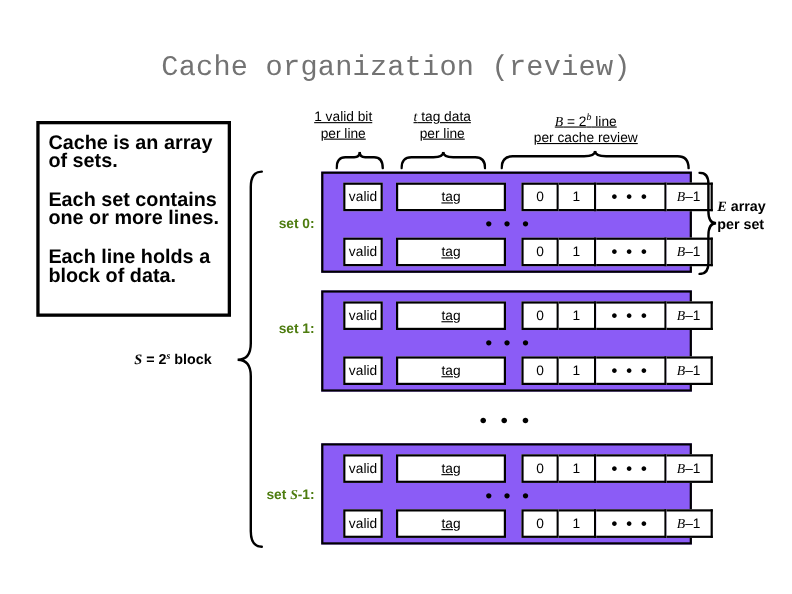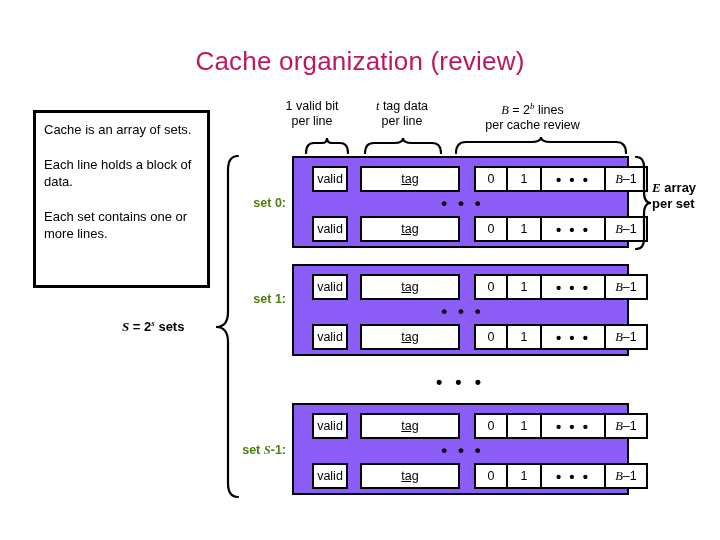--- a/index.html
+++ b/index.html
@@ -19,50 +19,52 @@
   
   #slide-title {
     position: absolute;
     left: 0;
     top: 46px;
     width: 720px;
     text-align: center;
     font-size: 26px;
     font-weight: normal;
     letter-spacing: 0.2px;
-    color: #be185d;
+    color: #737373;
+    font-family: Liberation Mono, monospace;
   }
 
   
   #desc-box {
     position: absolute;
     left: 33px;
     top: 110px;
     width: 177px;
     height: 178px;
     border: 3px solid #000;
     background: #fff;
     box-sizing: border-box;
     padding: 8px 0 0 8px;
   }
   #desc-box p {
     margin: 0 0 18px 0;
-    font-size: 13px;
-    font-weight: normal;
+    font-size: 18px;
+    font-weight: bold;
     line-height: 17px;
   }
   #desc-box p:last-child { margin-bottom: 0; }
 
   
   .col-label {
     position: absolute;
     text-align: center;
     font-size: 12.5px;
     line-height: 15px;
     color: #000;
+    text-decoration: underline;
   }
   #label-valid { left: 266px; top: 99px; width: 92px; }
   #label-tag   { left: 358px; top: 99px; width: 88px; }
   #label-block { left: 455px; top: 99px; width: 155px; }
 
   .ital { font-style: italic; font-family: "Liberation Serif", serif; }
   .supb { font-size: 9px; vertical-align: super; font-style: italic;
           font-family: "Liberation Serif", serif; }
 
   
@@ -186,36 +188,36 @@
     height: 94px;
   }
 </style>
 </head>
 <body>
 
 <div id="slide-title">Cache organization (review)</div>
 
 <div id="desc-box">
   <p>Cache is an array of sets.</p>
+  <p>Each set contains one or more lines.</p>
   <p>Each line holds a block of data.</p>
-  <p>Each set contains one or more lines.</p>
 </div>
 
 <div class="col-label" id="label-valid">
   <span>1 valid bit</span><br>
   <span>per line</span>
 </div>
 
 <div class="col-label" id="label-tag">
   <span class="ital">t</span><span> tag data</span><br>
   <span>per line</span>
 </div>
 
 <div class="col-label" id="label-block">
-  <span class="ital">B</span><span> = 2</span><span class="supb">b</span><span> lines</span><br>
+  <span class="ital">B</span><span> = 2</span><span class="supb">b</span><span> line</span><br>
   <span>per cache review</span>
 </div>
 
 <div class="hbrace" style="left:305px; top:138px;">
   <svg width="44" height="16" viewBox="0 0 44 16">
     <path d="M1 15 Q1 5 9 5 L17 5 Q22 5 22 0 Q22 5 27 5 L35 5 Q43 5 43 15" fill="none" stroke="#000" stroke-width="2.2" stroke-linecap="round"></path>
   </svg>
 </div>
 
 <div class="hbrace" style="left:364px; top:138px;">
@@ -336,13 +338,13 @@
         </div>
     </div>
   </div>
 </div>
 
 <div id="left-brace">
   <svg width="26" height="345" viewBox="0 0 26 345">
     <path d="M24 2 Q14 2 14 16 L14 158 Q14 173 2 173 Q14 173 14 188 L14 329 Q14 343 24 343" fill="none" stroke="#000" stroke-width="2.2" stroke-linecap="round"></path>
   </svg>
 </div>
-<div id="s-sets-label"><span class="ital">S</span><span> = 2</span><span class="supb">s</span><span> sets</span></div>
+<div id="s-sets-label"><span class="ital">S</span><span> = 2</span><span class="supb">s</span><span> block</span></div>
 
 </body></html>

